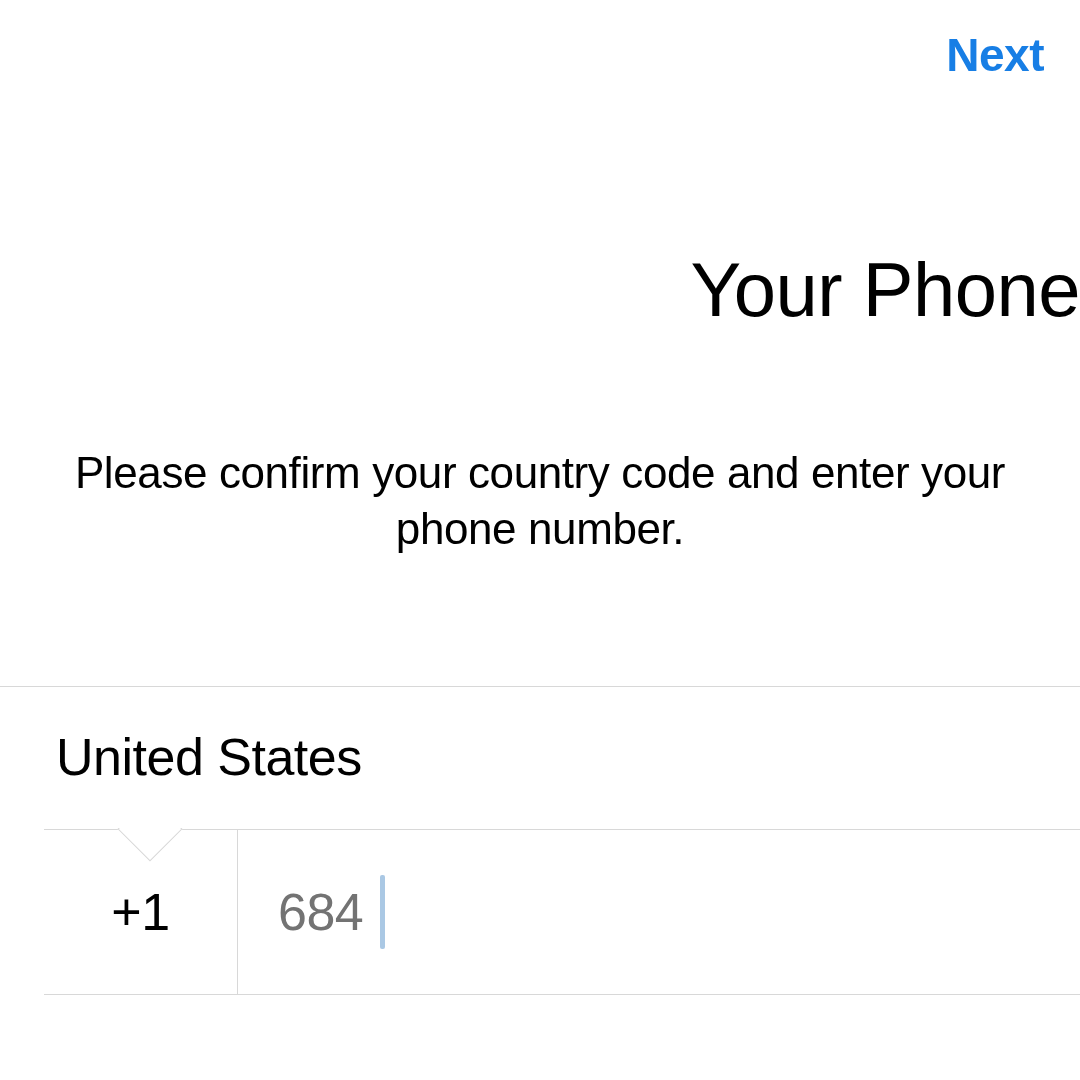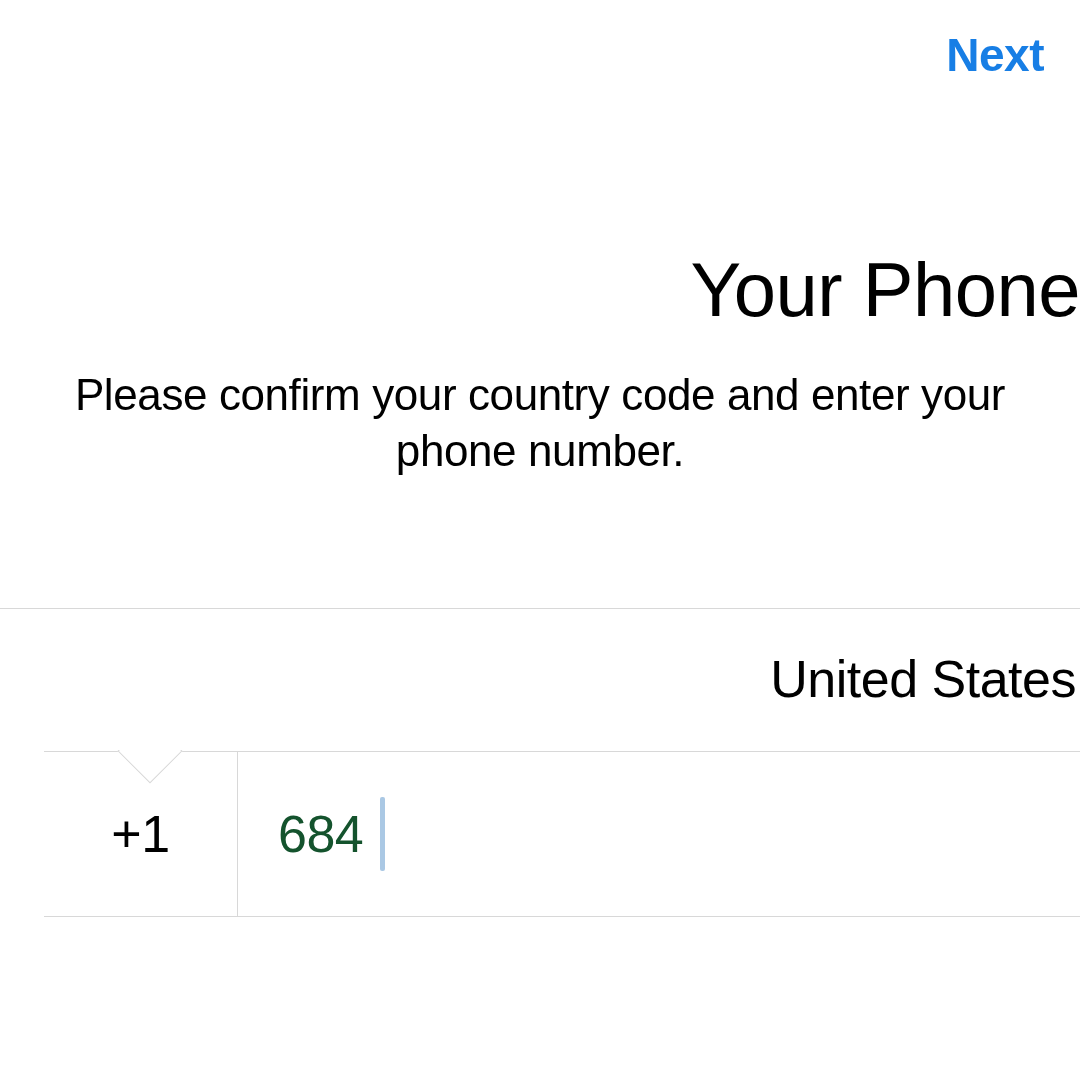--- a/index.html
+++ b/index.html
@@ -35,33 +35,32 @@
       font-weight: 400;
       color: #000000;
       margin-top: 246px;
       letter-spacing: -0.5px;
     }
     .subtitle {
       text-align: center;
       font-size: 44px;
       font-weight: 400;
       color: #000000;
-      margin-top: 34px;
+      margin-top: 112px;
       line-height: 1.28;
       padding: 0 60px;
       letter-spacing: -0.4px;
     }
     .country-section {
       margin-top: 128px;
     }
     .country-row {
       border-top: 1.5px solid #d8d8d8;
       padding: 40px 4px 42px 56px;
       position: relative;
-      text-align: right;
     }
     .country-name {
       font-size: 52px;
       font-weight: 400;
       color: #000000;
       letter-spacing: -0.5px;
     }
     .phone-row {
       display: flex;
       align-items: stretch;
@@ -107,21 +106,21 @@
     .number-cell {
       flex: 1;
       display: flex;
       align-items: center;
       padding-left: 40px;
       position: relative;
     }
     .phone-input {
       font-size: 52px;
       font-weight: 400;
-      color: #14532d;
+      color: #737373;
       border: none;
       outline: none;
       background: transparent;
       width: 100%;
       font-family: inherit;
       letter-spacing: -0.5px;
     }
     .caret {
       position: absolute;
       left: 142px;

